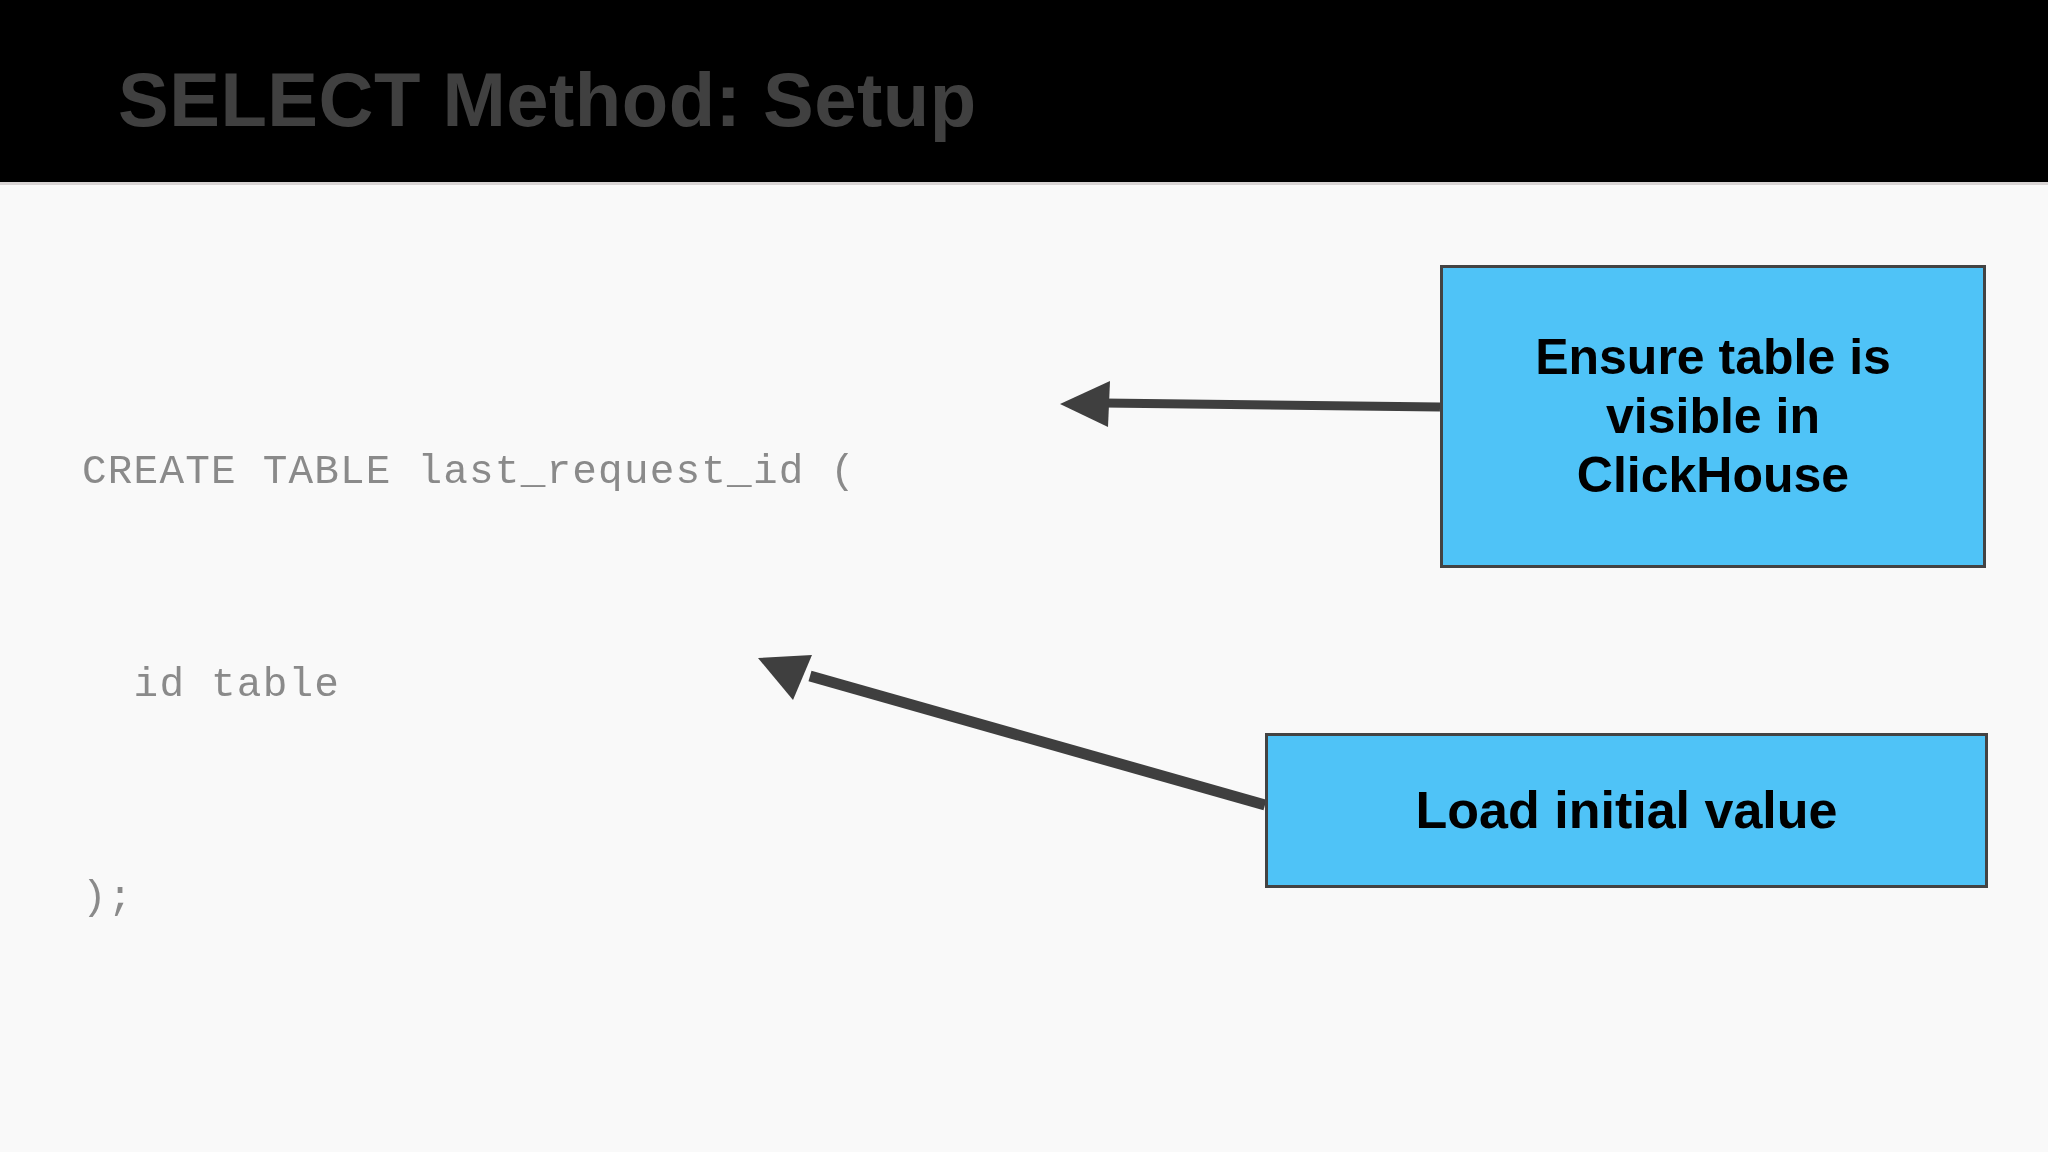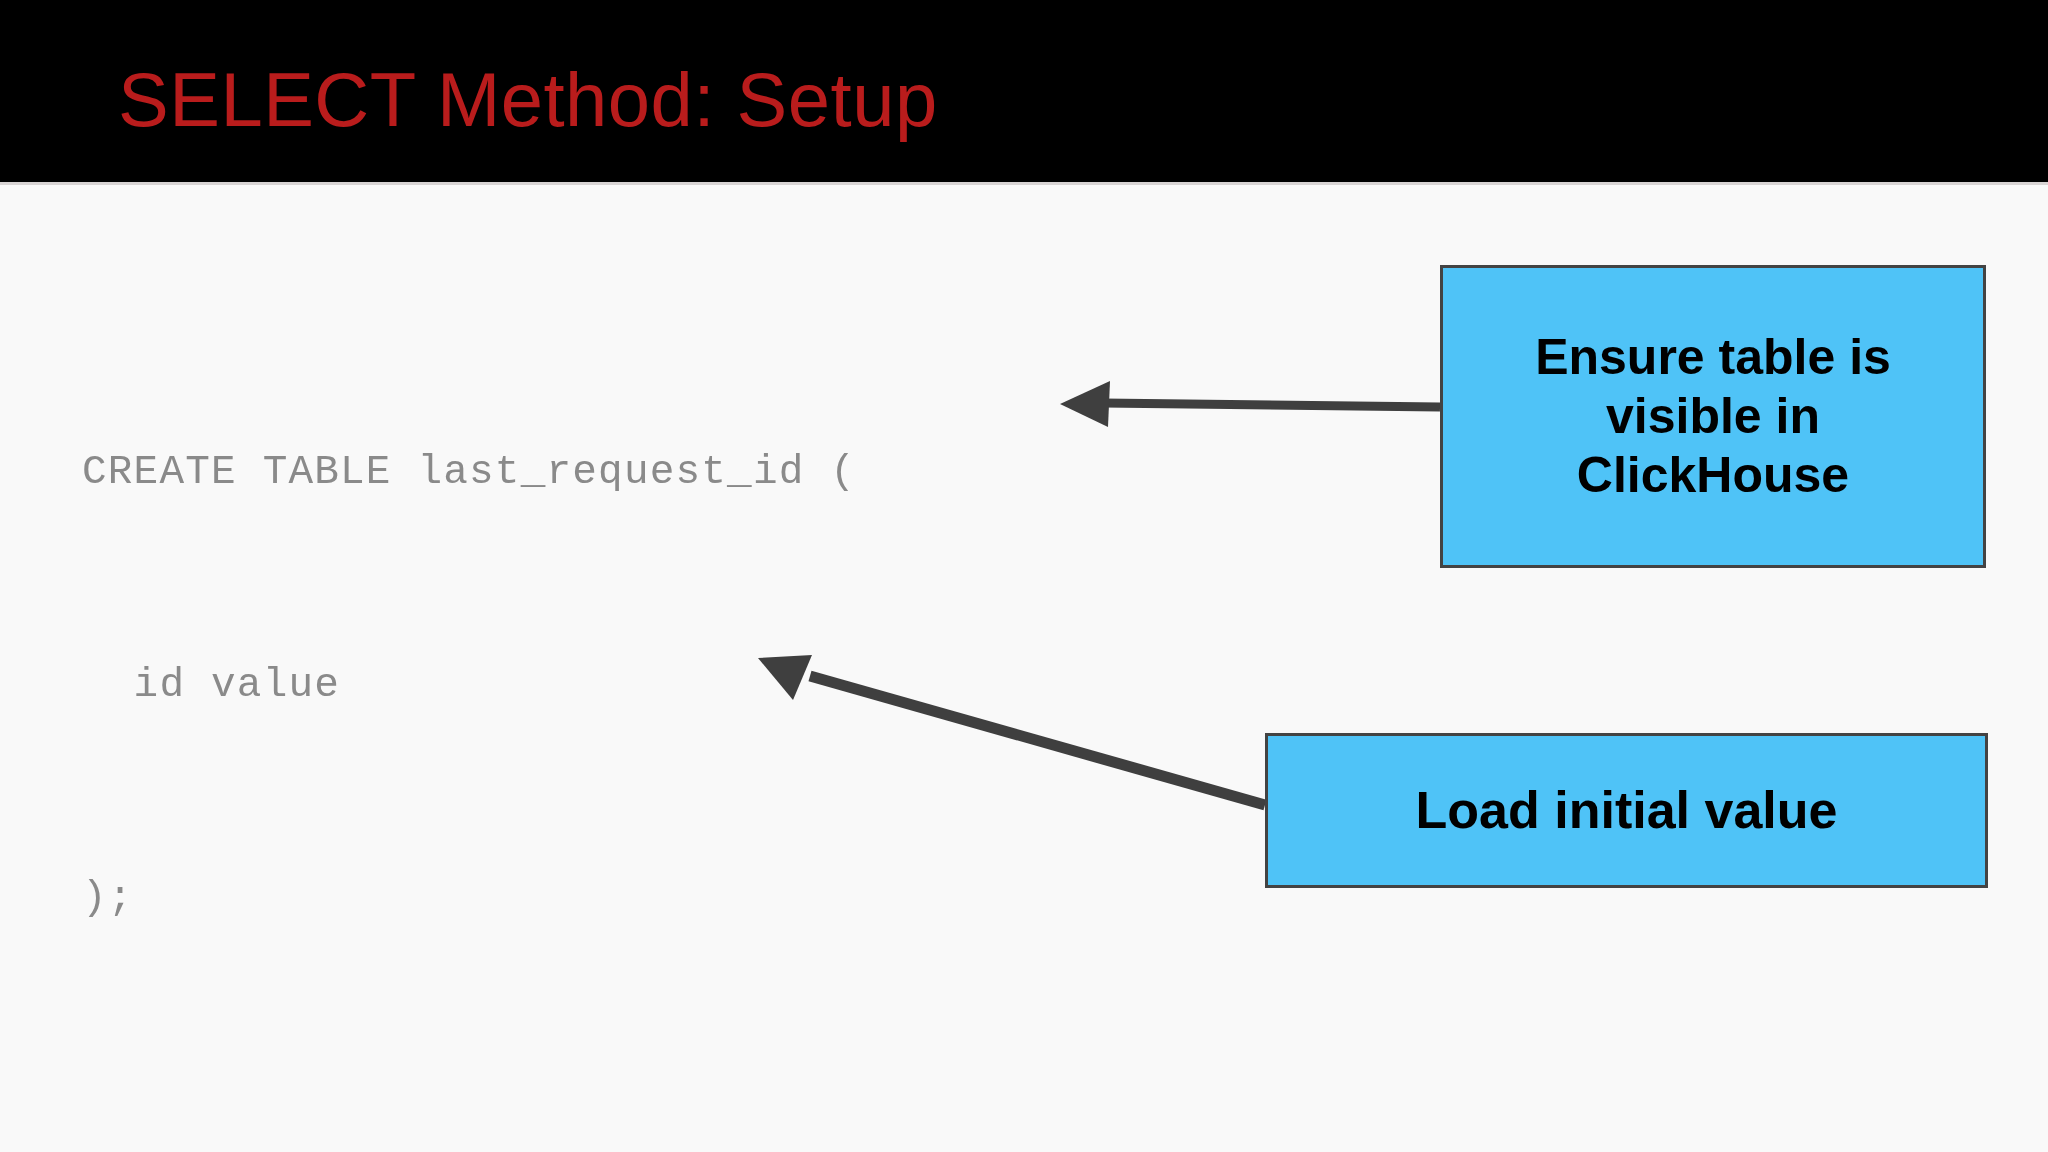--- a/index.html
+++ b/index.html
@@ -36,24 +36,24 @@
     left: 0;
     top: 182px;
     width: 2048px;
     height: 3px;
     background: #d8d4d4;
   }
   #slide-title {
     position: absolute;
     left: 118px;
     top: 62px;
-    color: #b91c1c;
+    color: #404040;
     font-family: "Liberation Sans", sans-serif;
     font-size: 76px;
-    font-weight: 400;
+    font-weight: 700;
     letter-spacing: 0.5px;
     line-height: 1;
     white-space: pre;
   }
 
   
   #code-block {
     position: absolute;
     left: 82px;
     top: 295px;
@@ -115,21 +115,21 @@
 <body>
 
 <div id="slide">
 
   <div id="title-banner"></div>
   <div id="banner-rule"></div>
   <div id="slide-title">SELECT Method: Setup</div>
 
   <div id="code-block">
     <div class="code-line">CREATE TABLE last_request_id (</div>
-    <div class="code-line">  id value</div>
+    <div class="code-line">  id table</div>
     <div class="code-line">);</div>
     
   </div>
 
   <svg id="arrows" viewBox="0 0 2048 1152" width="2048" height="1152" xmlns="http://www.w3.org/2000/svg">
 
     <g>
       <path d="M 1440 407 L 1103 403" stroke="#3f3f3f" stroke-width="9" fill="none"></path>
       <path d="M 1060 404 L 1110 381 L 1108 427 Z" fill="#3f3f3f"></path>
     </g>

